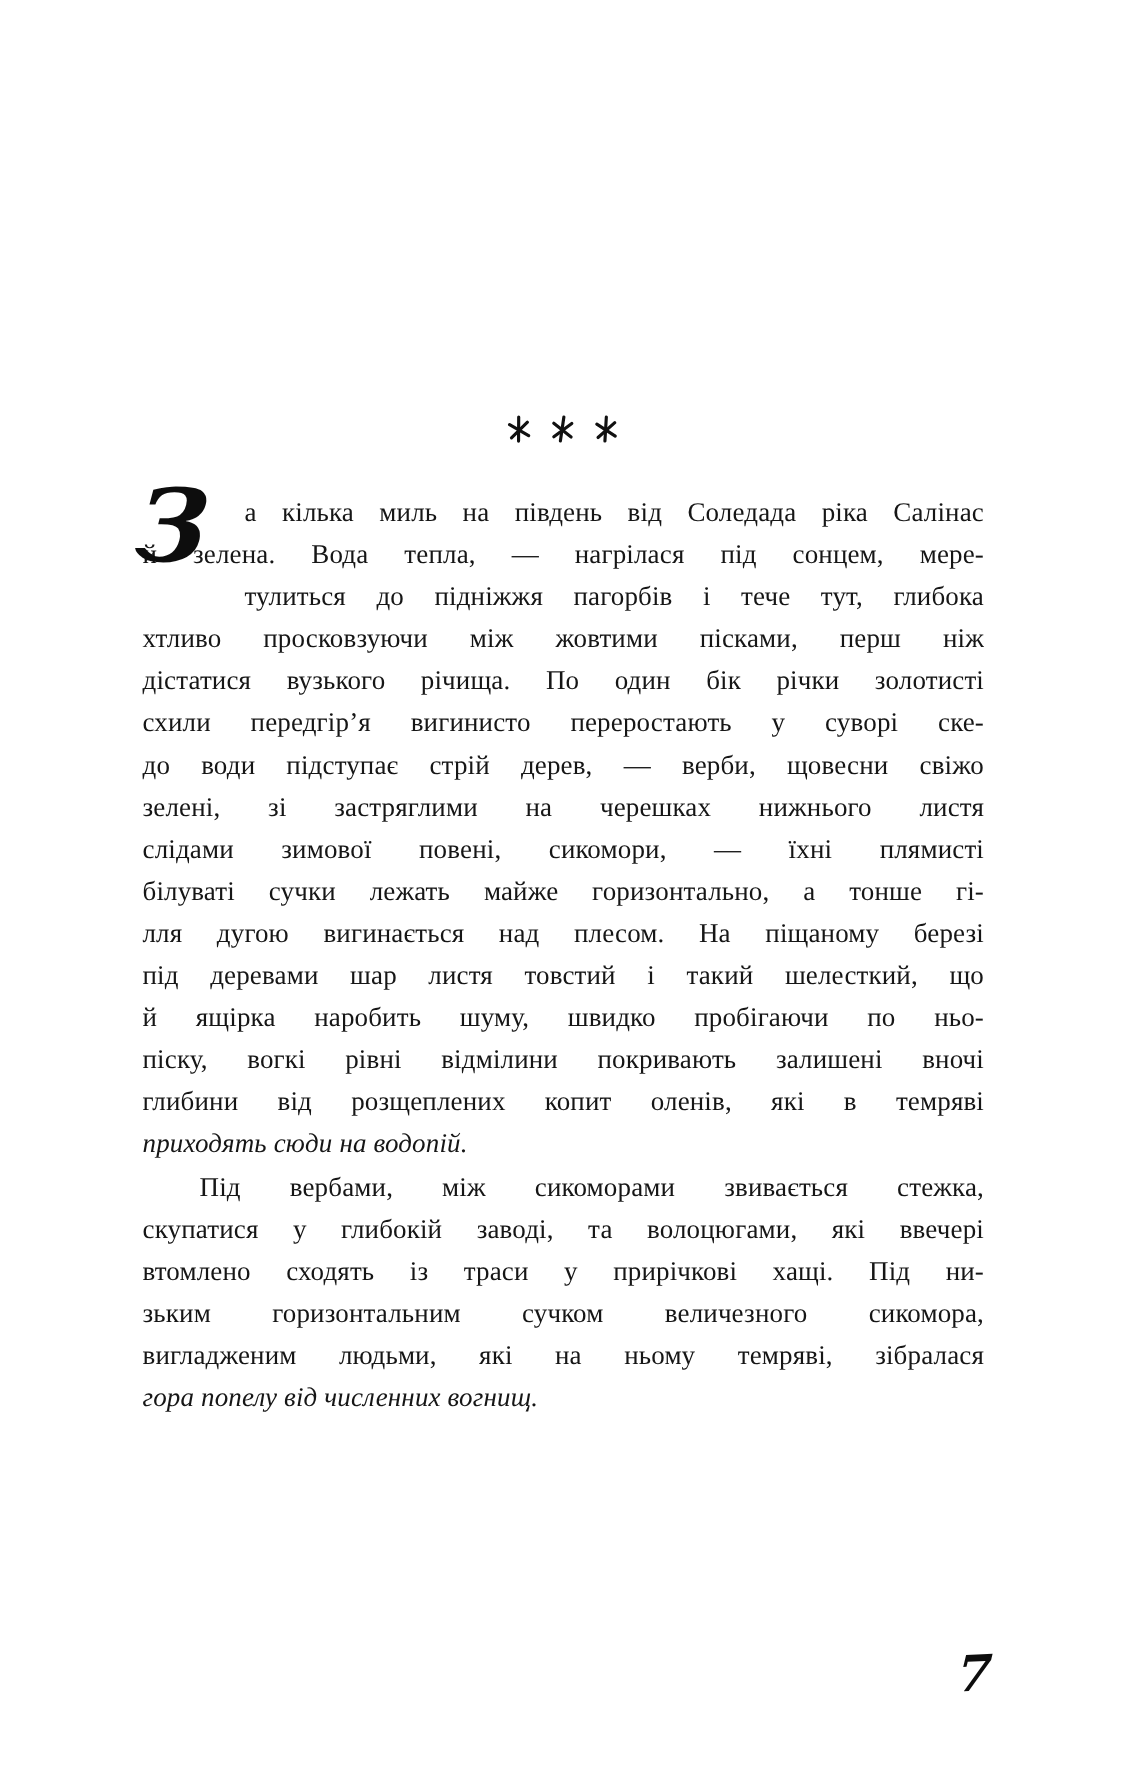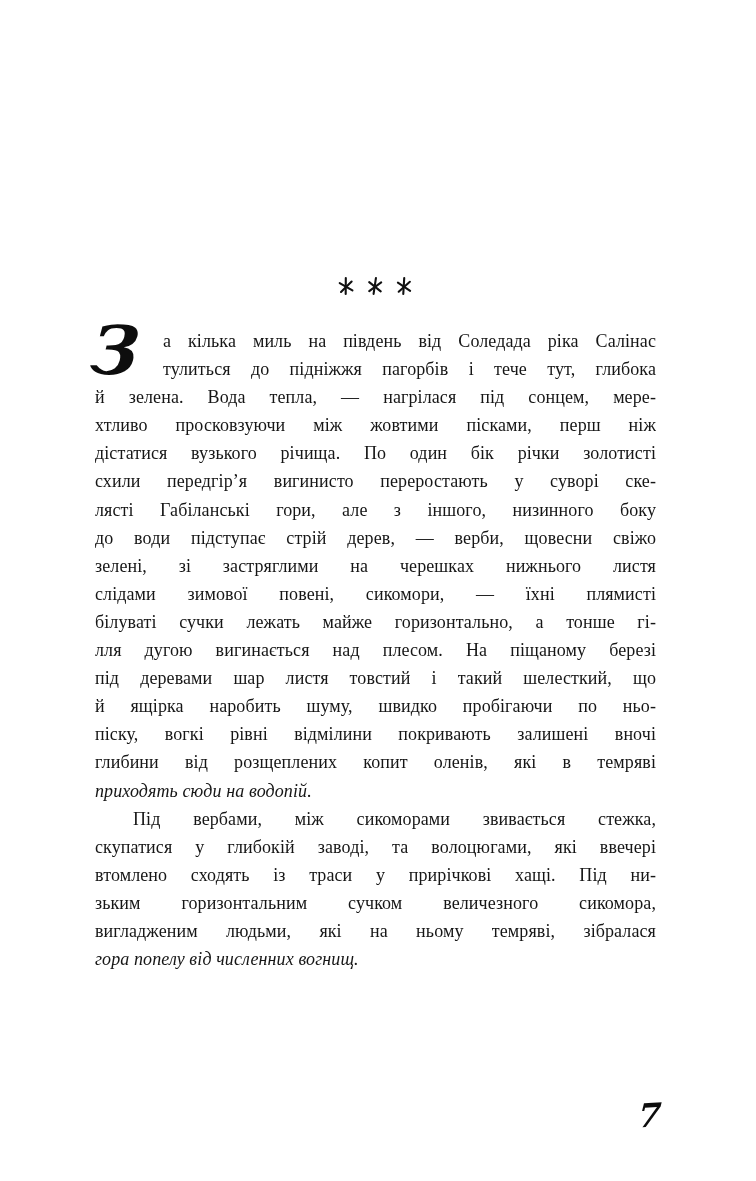--- a/index.html
+++ b/index.html
@@ -112,26 +112,25 @@
         <path d="M2 6.5 L14 15"></path>
         <path d="M14 6 L2.5 15.5"></path>
       </g>
     </svg>
   </div>
 
   <div class="text-block" id="text-block">
       <div class="paragraph">
         <span class="dropcap">З</span>
         <div class="line dc-offset">а кілька миль на південь від Соледада ріка Салінас</div>
+        <div class="line">й зелена. Вода тепла, — нагрілася під сонцем, мере-</div>
         <div class="line dc-offset">тулиться до підніжжя пагорбів і тече тут, глибока</div>
-        <div class="line">й зелена. Вода тепла, — нагрілася під сонцем, мере-</div>
         <div class="line">хтливо просковзуючи між жовтими пісками, перш ніж</div>
         <div class="line">дістатися вузького річища. По один бік річки золотисті</div>
         <div class="line">схили передгір’я вигинисто переростають у суворі ске-</div>
-        <div class="line">лясті Габіланські гори, але з іншого, низинного боку</div>
         <div class="line">до води підступає стрій дерев, — верби, щовесни свіжо</div>
         <div class="line">зелені, зі застряглими на черешках нижнього листя</div>
         <div class="line">слідами зимової повені, сикомори, — їхні плямисті</div>
         <div class="line">білуваті сучки лежать майже горизонтально, а тонше гі-</div>
         <div class="line">лля дугою вигинається над плесом. На піщаному березі</div>
         <div class="line">під деревами шар листя товстий і такий шелесткий, що</div>
         <div class="line">й ящірка наробить шуму, швидко пробігаючи по ньо-</div>
         <div class="line">піску, вогкі рівні відмілини покривають залишені вночі</div>
         <div class="line">глибини від розщеплених копит оленів, які в темряві</div>
         <div class="line last">приходять сюди на водопій.</div>

